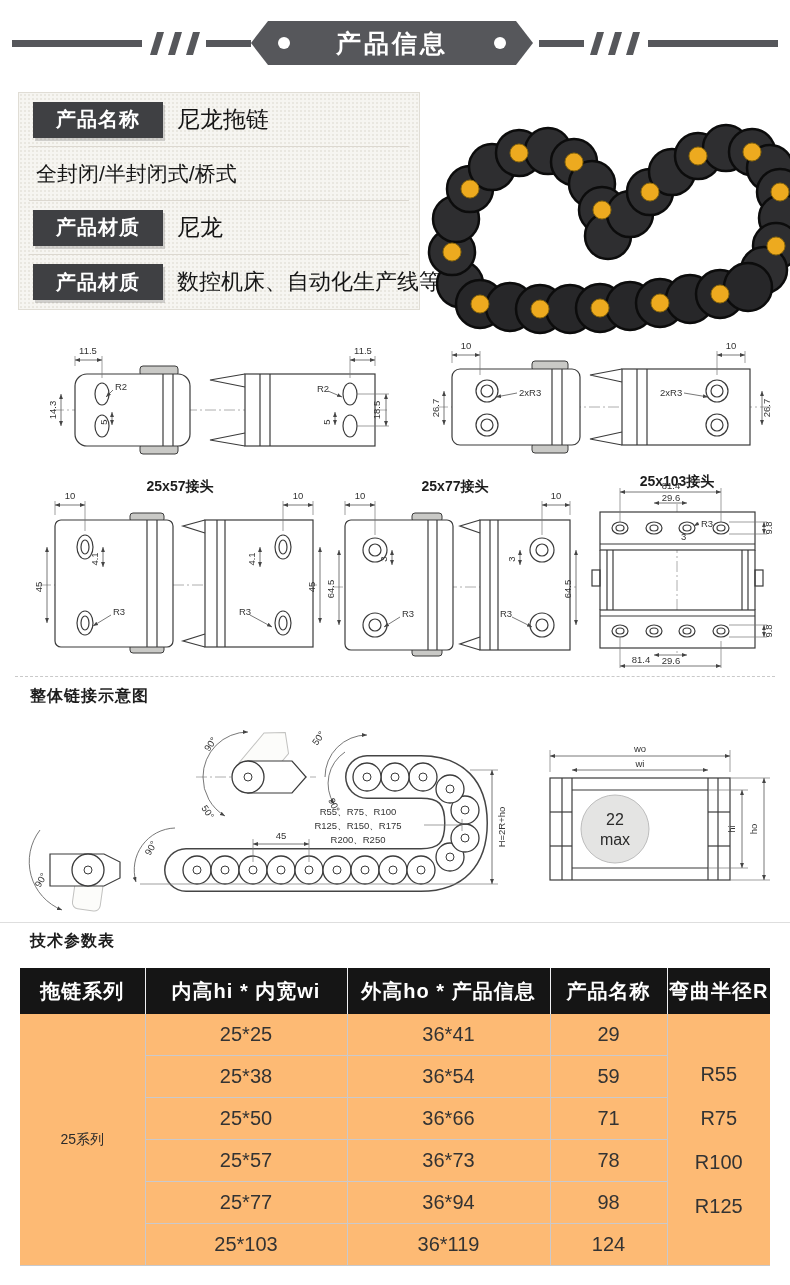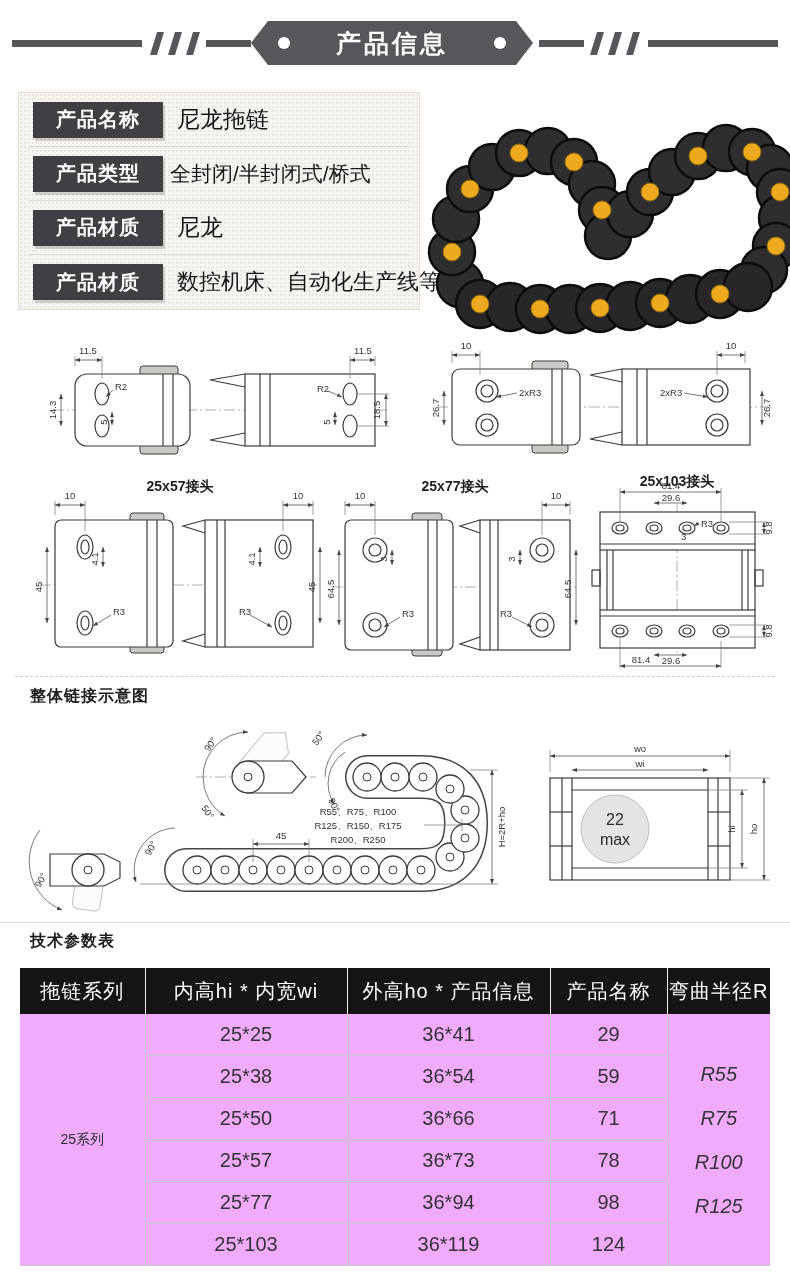--- a/index.html
+++ b/index.html
@@ -37,27 +37,27 @@
   .lkc{fill:#fff;stroke:#3b3b3b;stroke-width:1.3;}
   .pin{fill:#fff;stroke:#3b3b3b;stroke-width:1;}
   .csgray{fill:#e4e4e3;stroke:#bdbdbd;stroke-width:1;}
   .cst{font:16px "Liberation Sans",sans-serif;fill:#2a2a2a;}
   
   .divider-dashed{position:absolute;left:15px;right:15px;top:676px;border-top:1px dashed #c9c9c9;}
   .divider-solid{position:absolute;left:0;right:0;top:922px;border-top:1px solid #dedede;}
   .section-title{position:absolute;left:30px;font-size:16px;font-weight:600;color:#1d1d1d;letter-spacing:1px;}
   
   .spec-table{position:absolute;left:20px;top:968px;width:750px;border-collapse:collapse;table-layout:fixed;}
-  .spec-table th{background:#151515;color:#fff;font-size:20px;font-weight:400;height:44px;
+  .spec-table th{background:#151515;color:#fff;font-size:20px;font-weight:700;height:44px;
       border-right:1px solid #f0f0f2;letter-spacing:1px;}
   .spec-table th:last-child{border-right:none;}
-  .spec-table td{background:#f0abfc;color:#333;font-size:20px;text-align:center;height:39px;
+  .spec-table td{background:#fdba74;color:#333;font-size:20px;text-align:center;height:39px;
       border:1px solid #c9c9cc;border-top:none;margin-top:39px;}
   .spec-table td.series{font-size:14px;color:#2a2a2a;border-left:none;}
-  .spec-table td.radii{border-right:none;vertical-align:middle;font-style:italic;}
+  .spec-table td.radii{border-right:none;vertical-align:middle;}
   .radii-item{font-size:20px;color:#333;line-height:44px;text-align:center;}
 </style>
 </head>
 <body>
 
 <div id="page">
 
   <svg width="0" height="0" style="position:absolute">
     <defs>
       <marker id="ar" viewBox="0 0 10 10" refX="9" refY="5" markerWidth="7" markerHeight="7" orient="auto-start-reverse">
@@ -82,21 +82,20 @@
     <polygon class="deco" points="633,24 640,24 633,47 626,47"></polygon>
     <rect class="deco" x="648" y="32" width="130" height="7"></rect>
   </svg>
 
   <div class="info-panel">
     <div class="info-row divided">
       <div class="info-label">产品名称</div>
       <div class="info-value">尼龙拖链</div>
     </div>
     <div class="info-row divided">
-      <div class="info-label">产品类型</div>
       <div class="info-value mid">全封闭/半封闭式/桥式</div>
     </div>
     <div class="info-row divided">
       <div class="info-label">产品材质</div>
       <div class="info-value">尼龙</div>
     </div>
     <div class="info-row">
       <div class="info-label">产品材质</div>
       <div class="info-value small">数控机床、自动化生产线等</div>
     </div>

